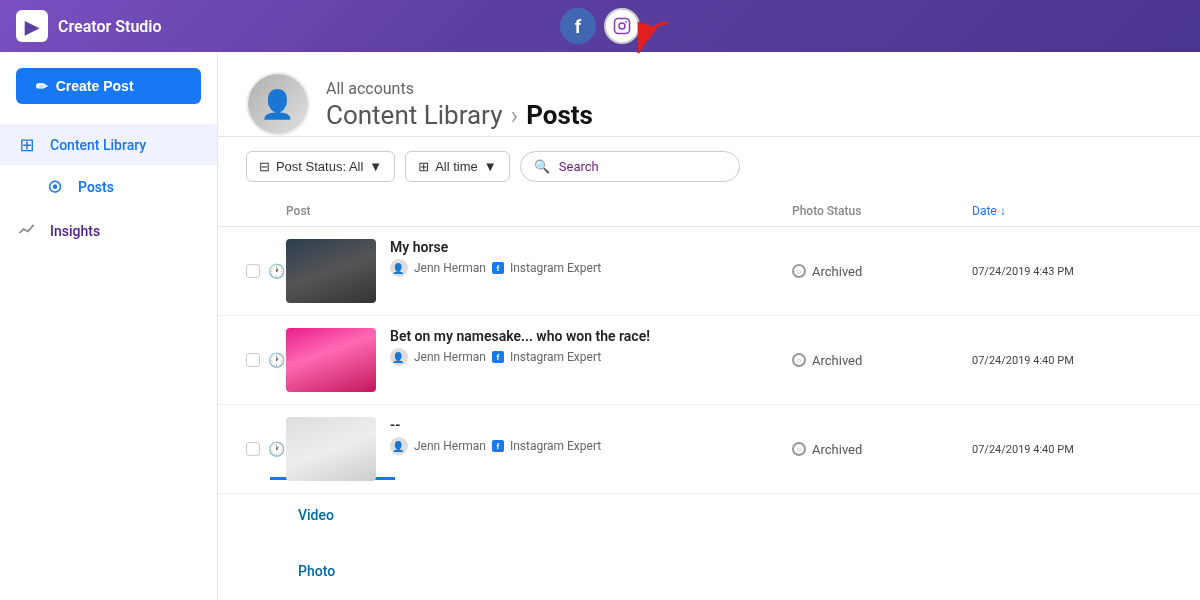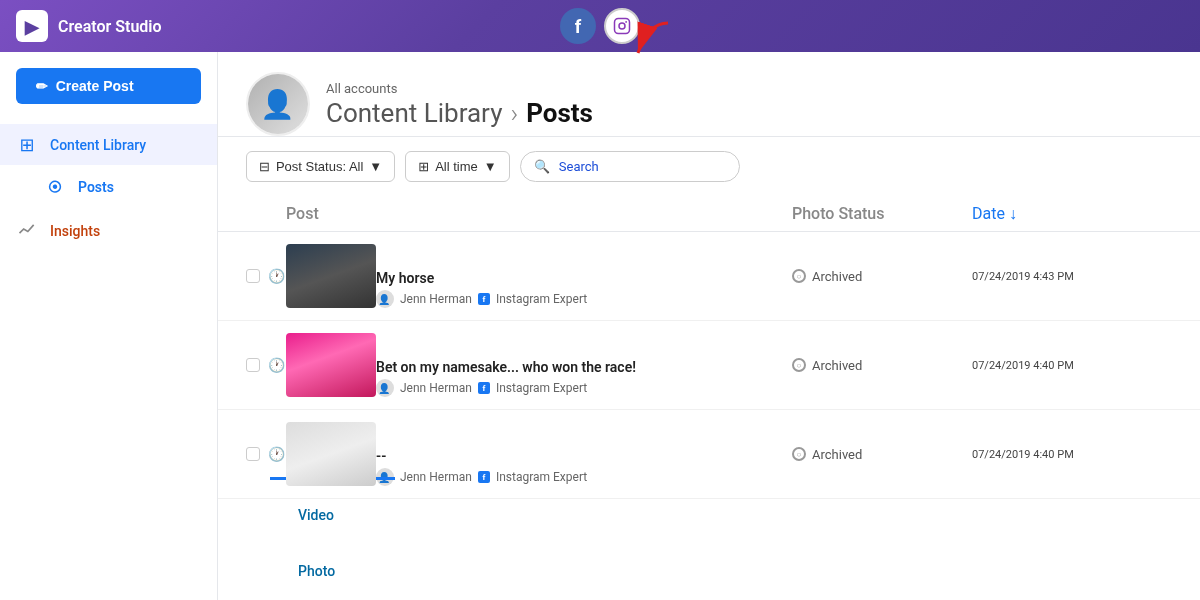--- a/index.html
+++ b/index.html
@@ -84,21 +84,21 @@
       display: flex;
       align-items: center;
       gap: 8px;
     }
     .sidebar-item {
       display: flex;
       align-items: center;
       gap: 12px;
       padding: 10px 16px;
       cursor: pointer;
-      color: #c2410c;
+      color: #4c1d95;
       font-size: 14px;
       font-weight: 500;
     }
     .sidebar-item.active { color: #1877f2; background: #f0f2ff; }
     .sidebar-item.sub { padding-left: 44px; font-size: 14px; font-weight: 600; color: #1877f2; }
     .sidebar-icon { font-size: 18px; color: #1877f2; width: 22px; text-align: center; }
     .sidebar-icon-gray { font-size: 16px; color: #888; width: 22px; text-align: center; }
 
     
     .content-area {
@@ -128,21 +128,21 @@
       width: 100%;
       height: 100%;
       background: linear-gradient(135deg, #b0b0b0 0%, #e0e0e0 100%);
       display: flex;
       align-items: center;
       justify-content: center;
       font-size: 28px;
       color: #888;
     }
     .page-header-text { flex: 1; }
-    .all-accounts-label { font-size: 13px; color: #666; margin-bottom: 2px; }
+    .all-accounts-label { font-size: 16px; color: #666; margin-bottom: 2px; }
     .page-title { font-size: 26px; color: #333; display: flex; align-items: center; gap: 8px; }
     .page-title .library { font-weight: 400; color: #555; }
     .page-title .separator { color: #888; font-weight: 300; }
     .page-title .posts { font-weight: 700; color: #111; }
     .tab {
       padding: 10px 28px;
       font-size: 14px;
       cursor: pointer;
       color: #0369a1;
       border-bottom: 3px solid transparent;
@@ -181,38 +181,38 @@
       width: 220px;
       color: #999;
     }
 
     
     .table-header {
       display: grid;
       grid-template-columns: 40px 1fr 180px 200px;
       padding: 8px 28px;
       border-bottom: 1px solid #e5e7eb;
-      font-size: 16px;
+      font-size: 12px;
       color: #888;
       font-weight: 500;
     }
     .col-date { color: #1877f2; font-weight: 400; }
 
     .table-row {
       display: grid;
       grid-template-columns: 40px 1fr 180px 200px;
       padding: 12px 28px;
       border-bottom: 1px solid #f0f0f0;
       align-items: center;
     }
     .row-check { display: flex; align-items: center; gap: 8px; }
     .checkbox { width: 14px; height: 14px; border: 1px solid #ccc; border-radius: 3px; background: white; }
     .clock-icon { color: #888; font-size: 14px; }
 
-    .post-cell { display: flex; align-items: flex-end; }
+    .post-cell { display: flex; align-items: flex-start; gap: 14px; }
     .post-thumb {
       width: 90px;
       height: 64px;
       border-radius: 4px;
       flex-shrink: 0;
       overflow: hidden;
       position: relative;
     }
     .thumb-bg1 {
       width: 100%;
@@ -337,21 +337,21 @@
         <span>Post Status: All</span>
         <span>▼</span>
       </button>
       <button class="filter-btn">
         <span>⊞</span>
         <span>All time</span>
         <span>▼</span>
       </button>
       <div class="search-box">
         <span>🔍</span>
-        <span style="color:#1d4ed8;">Search</span>
+        <span style="color:#701a75;">Search</span>
       </div>
     </div>
 
     <div class="table-header">
       <div></div>
       <div>Post</div>
       <div>Photo Status</div>
       <div class="col-date">Date ↓</div>
     </div>
 

